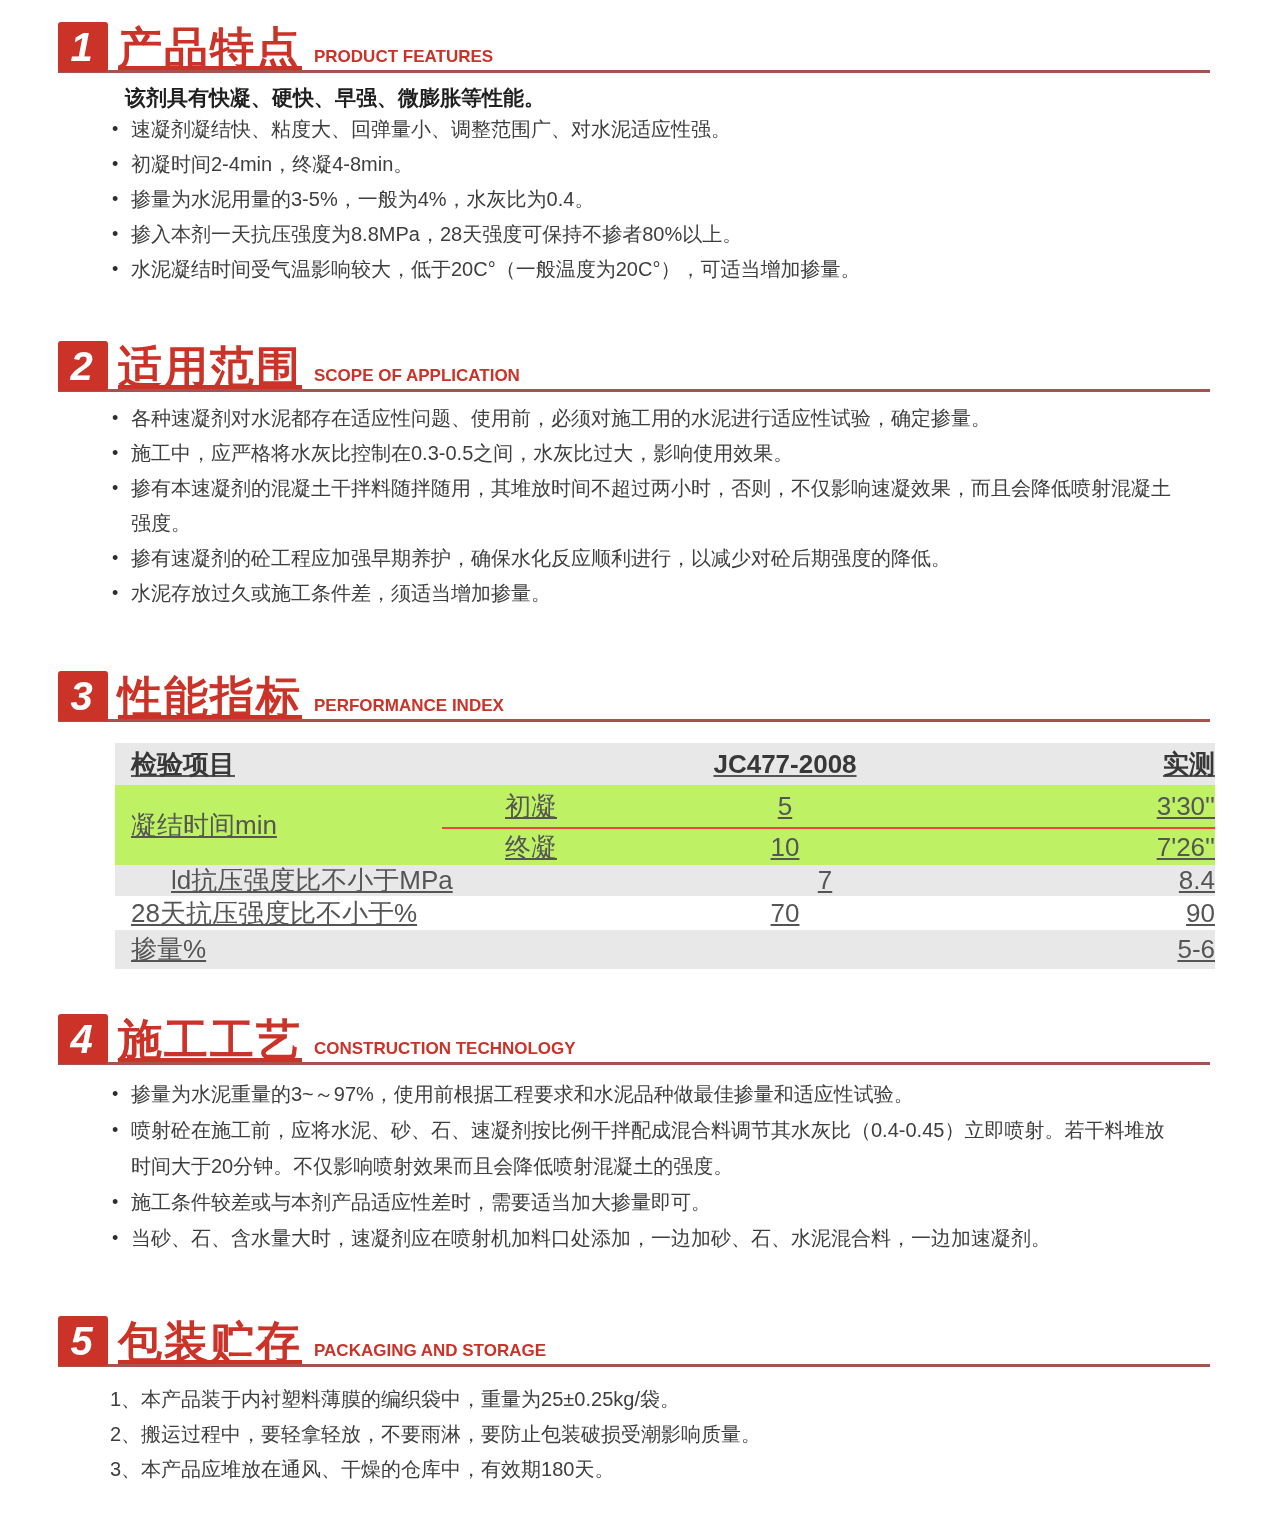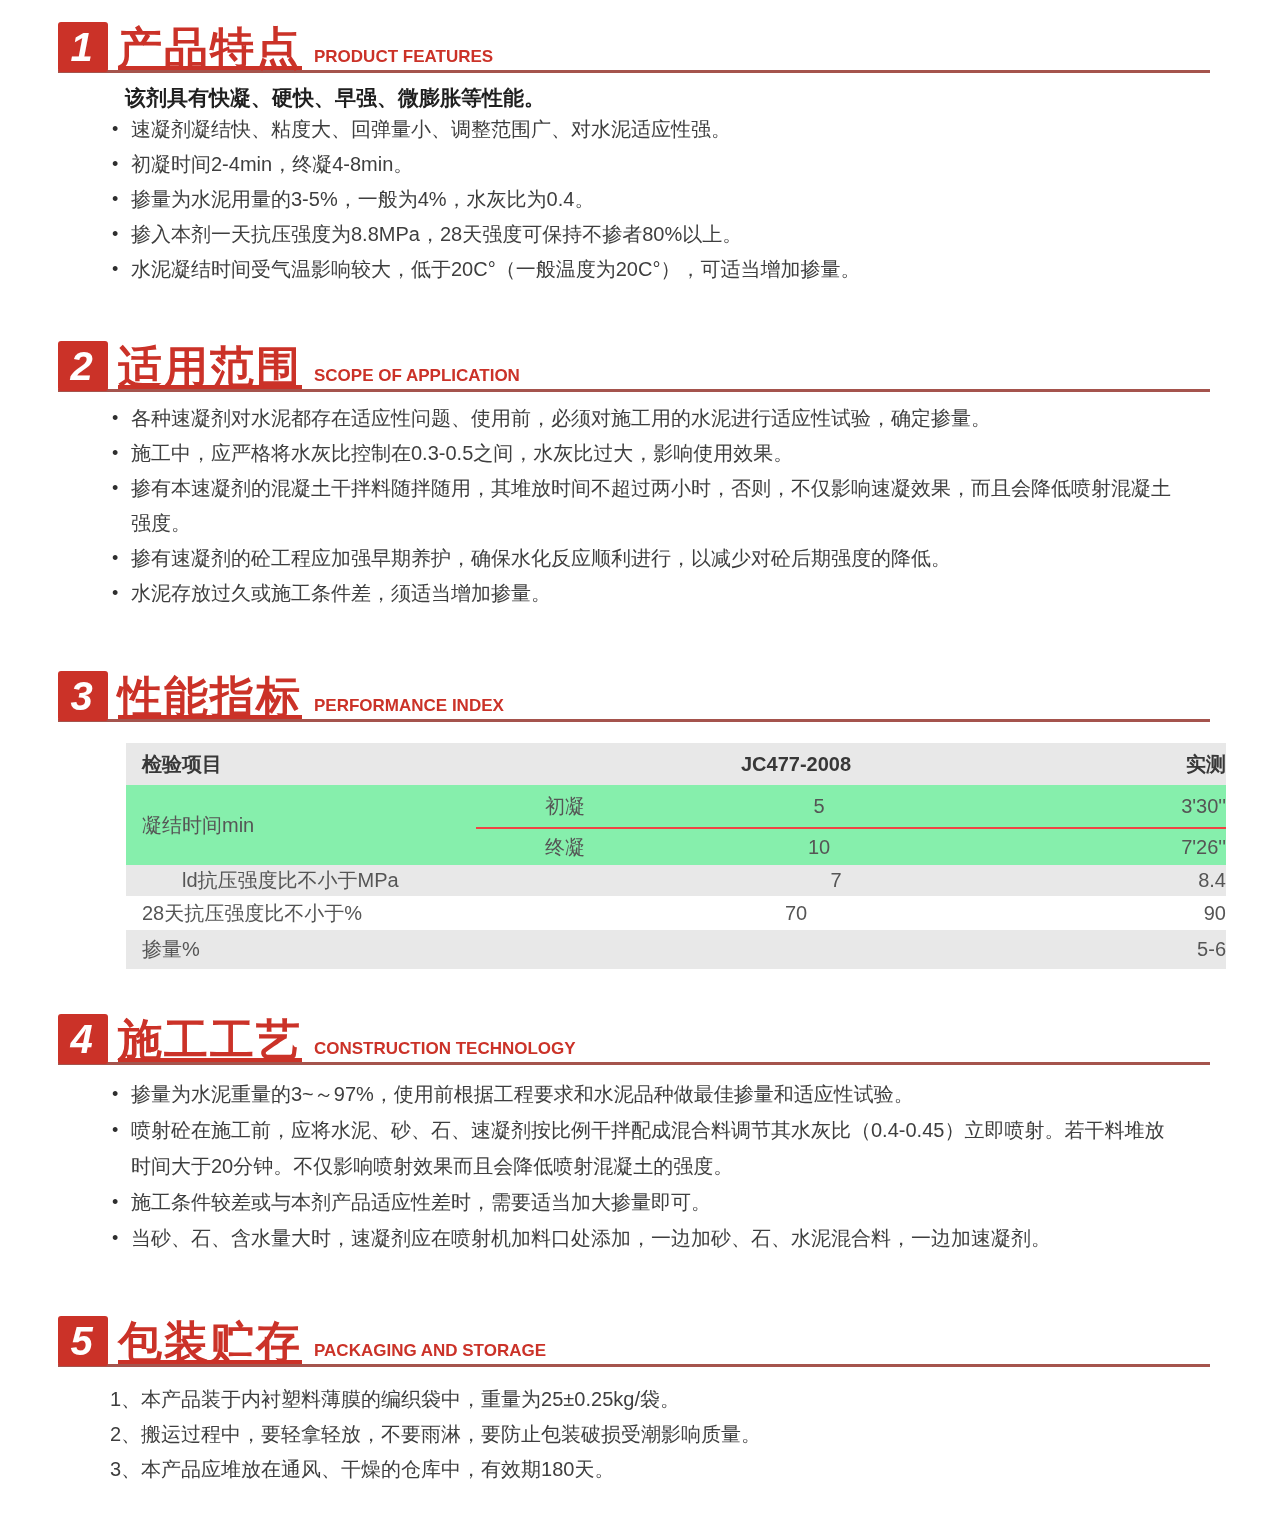--- a/index.html
+++ b/index.html
@@ -55,35 +55,35 @@
   }
   .bullets li::before{
     content:"\2022";position:absolute;left:2px;top:0;color:#2e2e2e;font-size:18px;
   }
   .lh36 li{line-height:36px;}
   .plain li{padding-left:0;}
   .plain li::before{content:none;}
 
   
   .ptable{
-    position:absolute;left:126px;top:72px;width:1100px;
-    font-size:20px;color:#555555;
+    position:absolute;left:115px;top:72px;width:1100px;
+    font-size:26px;color:#555555;text-decoration:underline;
   }
   .t-row{display:flex;align-items:center;}
   .t-head{height:42px;background:var(--stripe);font-weight:bold;color:#383838;}
   .t-gray{background:var(--stripe);}
   .h31{height:31px;padding-left:40px;}
   .h34{height:34px;}
   .h39{height:39px;}
   .c-item{width:327px;padding-left:16px;box-sizing:border-box;}
   .c-itemwide{width:505px;padding-left:16px;box-sizing:border-box;}
   .c-sub{width:178px;text-align:center;}
   .c-std{width:330px;text-align:center;}
   .c-meas{flex:1;padding-left:85px;box-sizing:border-box;text-align:right;}
-  .t-setting{display:flex;background:#86efac;gap:23px;}
+  .t-setting{display:flex;background:#bef264;}
   .t-setting .c-item{display:flex;align-items:center;}
   .t-sub-block{flex:1;}
   .t-subrow{display:flex;align-items:center;}
   .t-subrow-first{height:44px;border-bottom:2px solid #ef4444;box-sizing:border-box;}
   .t-subrow-second{height:36px;}
 </style>
 </head>
 <body>
 
 <div class="page">

